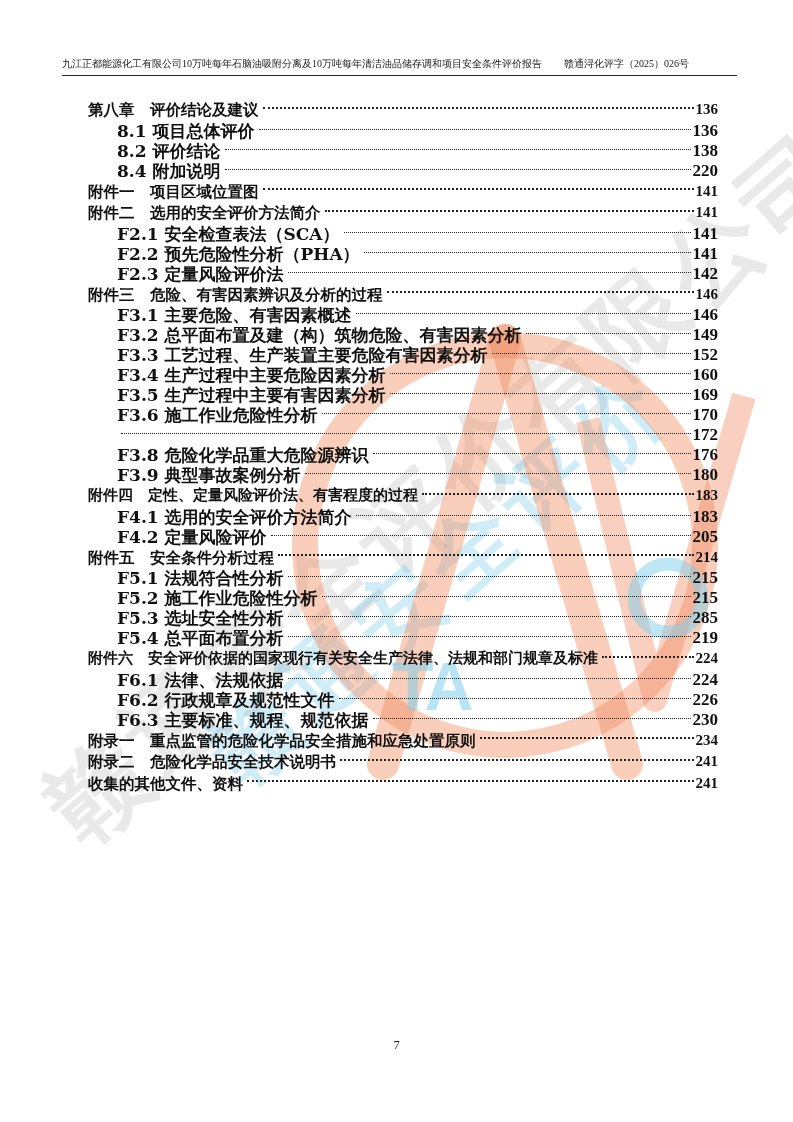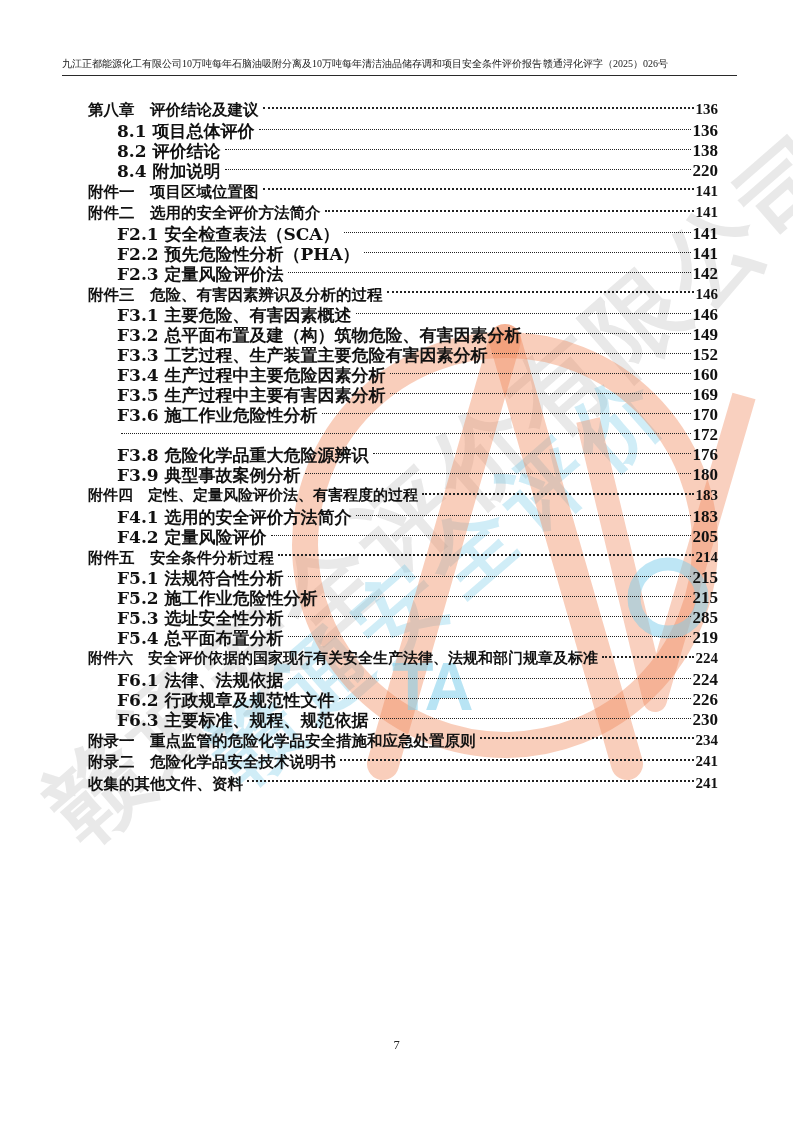--- a/index.html
+++ b/index.html
@@ -35,21 +35,21 @@
     font-size:68px;line-height:1;letter-spacing:-4px;
     color:rgba(125,205,235,0.55);
   }
   
   .doc-header{
     position:absolute;z-index:2;left:62px;right:56px;top:57px;
     border-bottom:1px solid #2a2a2a;padding-bottom:5px;
     font-size:10px;line-height:13px;white-space:nowrap;
     color:#1a1a1a;
   }
-  .doc-header .doc-no{margin-left:1px;}
+  .doc-header .doc-no{margin-left:22px;}
   
   .toc{
     position:absolute;z-index:1;left:88px;top:99px;width:630px;
   }
   .toc-row{display:flex;align-items:center;}
   .toc-label{white-space:nowrap;}
   .toc-dots{flex:1;min-width:10px;border-bottom:2px dotted #222;margin:0 2px 4px 4px;}
   .toc-page{white-space:nowrap;font-family:"Liberation Serif", serif;}
   .lvl1{
     height:21.5px;font-size:15.5px;line-height:21.5px;

